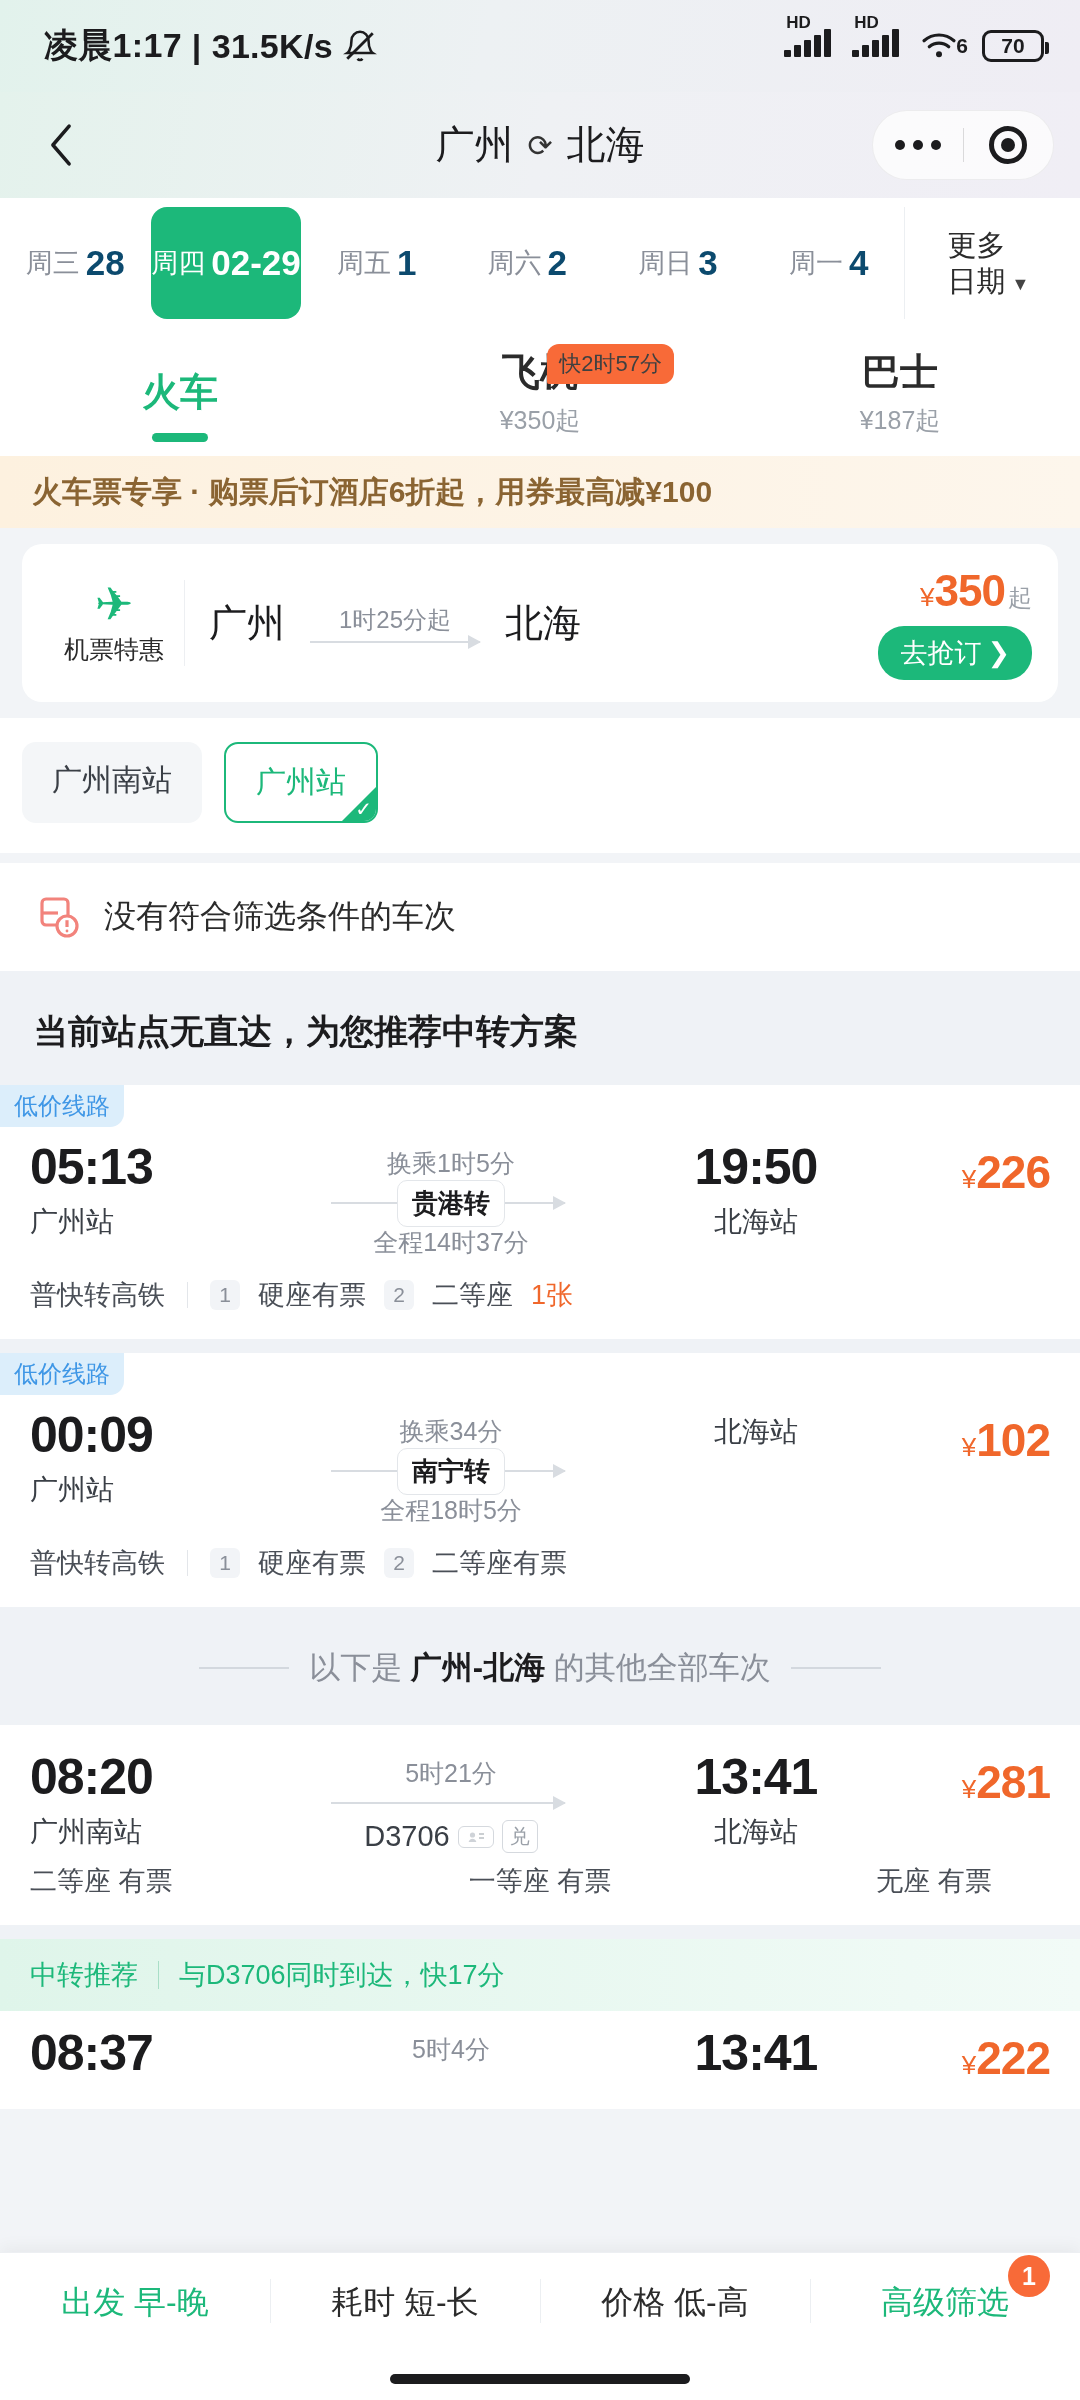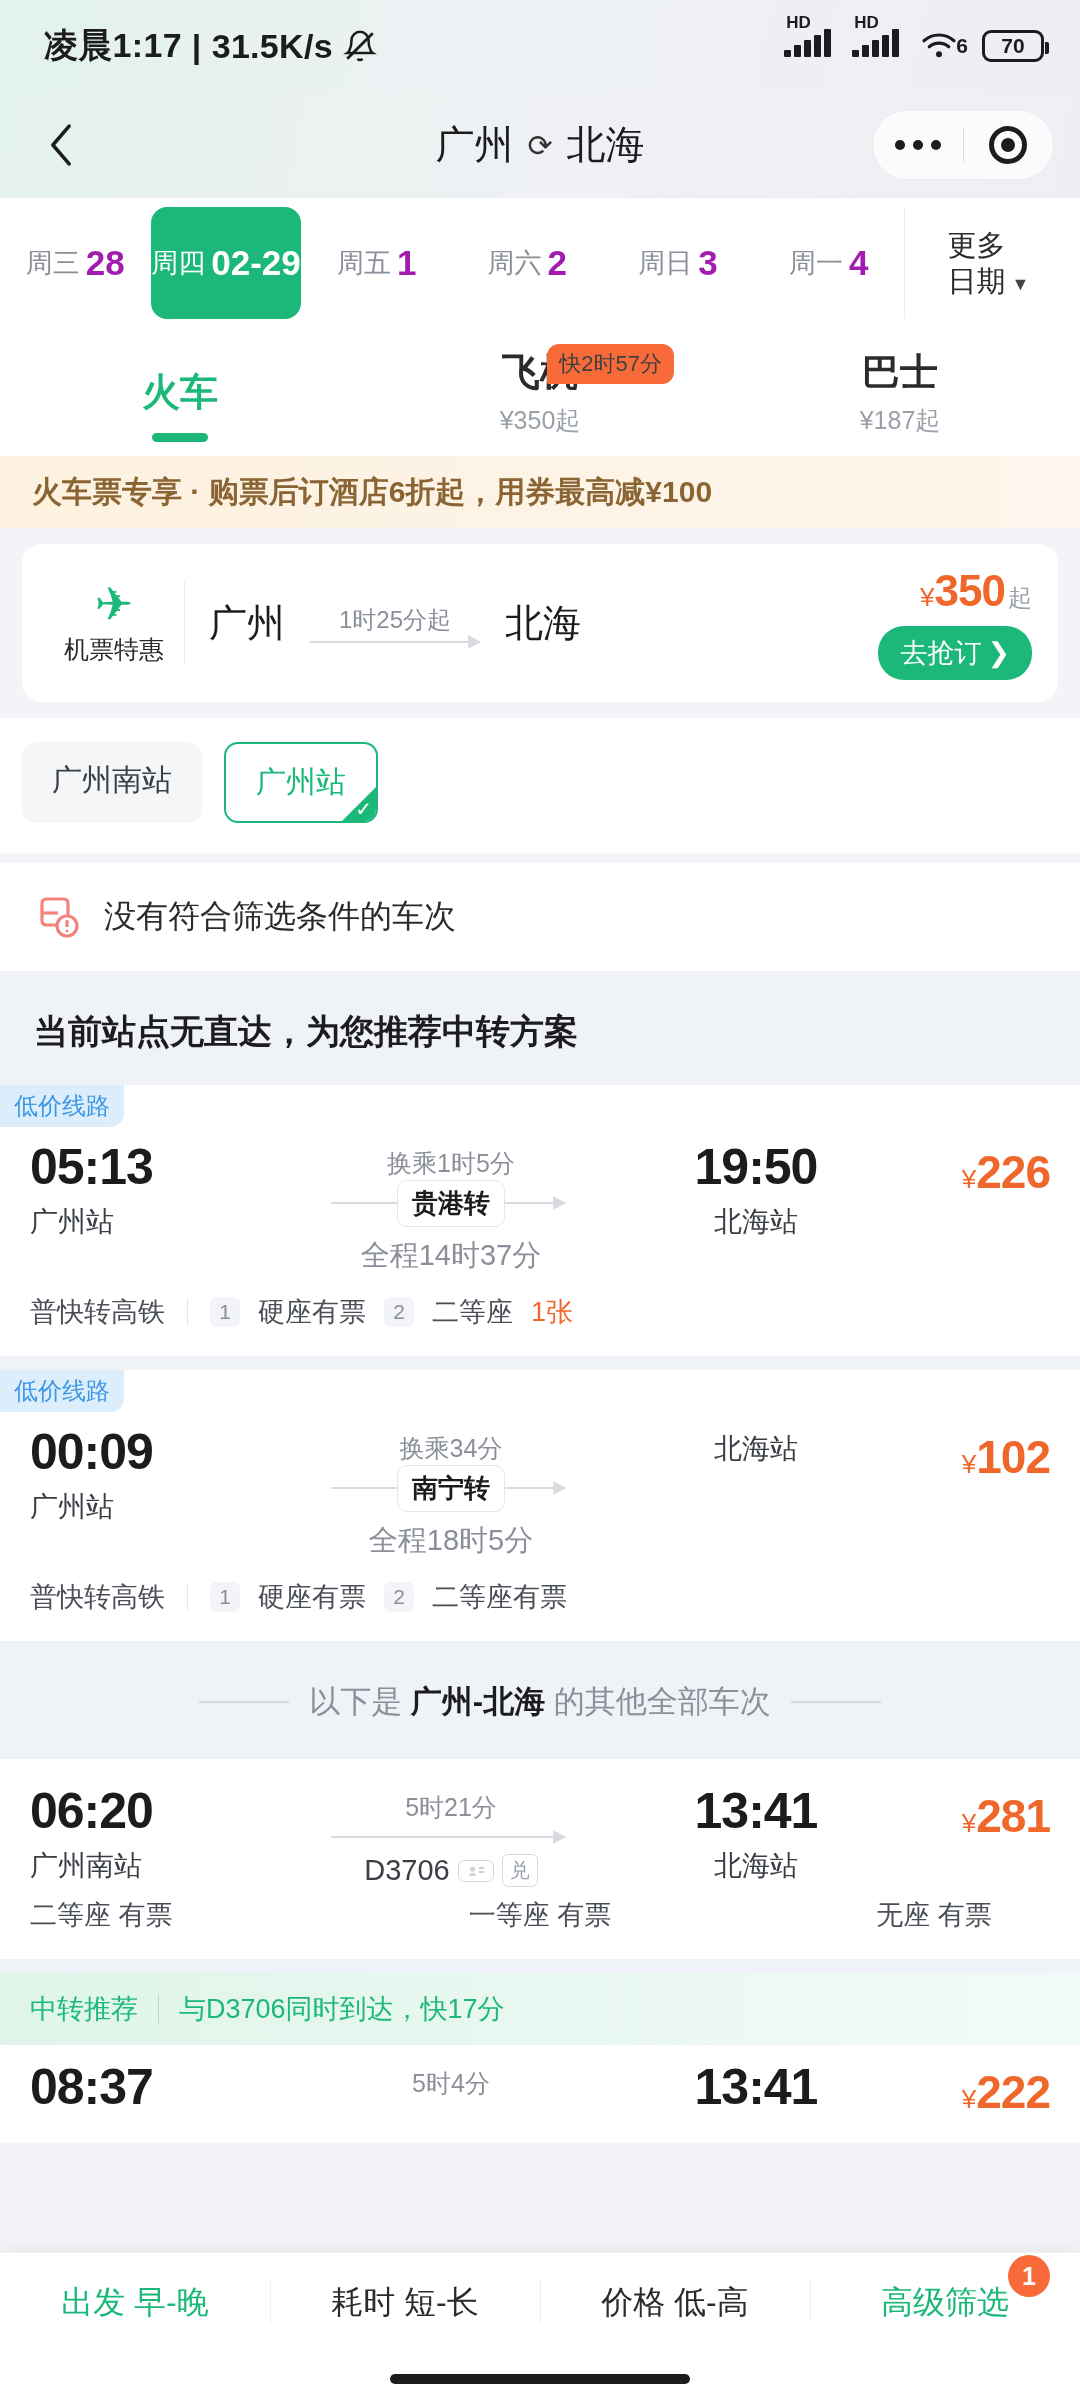--- a/index.html
+++ b/index.html
@@ -65,21 +65,21 @@
   .datebar {
     height: 130px; background: #fff; display: flex; align-items: center;
     padding: 0 8px 0 0;
   }
   .date-scroll { flex: 1; display: flex; align-items: center; }
   .date-item {
     flex: 1; height: 112px; display:flex; flex-direction: row;
     align-items: center; justify-content: center; gap: 6px; border-radius: 16px;
   }
   .date-item .dw { font-size: 27px; color: #8a8f99; }
-  .date-item .dd { font-size: 35px; color: #a21caf; font-weight: 600; }
+  .date-item .dd { font-size: 35px; color: #0c4a6e; font-weight: 600; }
   .date-item.active { background: #1CB87A; }
   .date-item.active .dw, .date-item.active .dd { color: #fff; }
   .date-more {
     width: 168px; height: 112px; display:flex; align-items:center; justify-content:center;
     gap: 6px; border-left: 1px solid #eceff2;
   }
   .date-more .dm-txt { font-size: 29px; color: #2b2b2b; line-height: 1.25; text-align:center; font-weight:500; }
   .caret { font-size: 18px; color: #444; align-self: flex-end; margin-bottom: 24px; }
 
   
@@ -172,21 +172,21 @@
   .station { font-size: 28px; color:#3a3f46; margin-top: 6px; }
   .col-mid { flex:1; display:flex; flex-direction:column; align-items:center; padding-top: 8px; }
   .mid-top { font-size: 25px; color:#8a8f99; }
   .mid-line-wrap { position: relative; width: 240px; height: 46px; display:flex; align-items:center; justify-content:center; }
   .mid-line { position:absolute; left: 0; right: 6px; top: 22px; height: 2px; background:#D8DCE1; }
   .mid-line::after { content:""; position:absolute; right:-1px; top:-6px; border-left: 13px solid #D8DCE1; border-top: 7px solid transparent; border-bottom: 7px solid transparent; }
   .transfer-pill {
     position: relative; z-index: 2; background:#fff; border:1px solid #E3E6EA; border-radius: 10px;
     padding: 5px 14px; font-size: 26px; font-weight: 700; color:#1c1c1e;
   }
-  .mid-bottom { font-size: 29px; color:#8a8f99; margin-top: 10px; }
+  .mid-bottom { font-size: 25px; color:#8a8f99; margin-top: 0; }
   .train-no { font-size: 29px; color:#3a3f46; display:flex; align-items:center; gap: 8px; margin-top: 4px; }
   .mini-badge {
     border:1px solid #D5D9DE; border-radius: 6px; color:#9aa0a8;
     font-size: 20px; padding: 2px 7px; display:inline-flex; align-items:center; gap:3px;
   }
   .col-price { width: 178px; text-align: right; padding-top: 6px; }
   .price { color:#F0672B; display:inline-flex; align-items:baseline; }
   .price .y { font-size: 26px; }
   .price .n { font-size: 46px; font-weight: 700; letter-spacing: -1px; }
   .row-seats { display:flex; align-items:center; gap: 18px; padding: 18px 30px 26px; flex-wrap: nowrap; }
@@ -503,21 +503,21 @@
 
   <div class="divider-text">
     <span class="ln"></span>
     <span class="dt"><span>以下是 </span><b>广州-北海</b><span> 的其他全部车次</span></span>
     <span class="ln"></span>
   </div>
 
   <div class="train-card">
     <div class="row-main" style="padding-top:24px;">
       <div class="col-dep">
-        <div class="time">06:20</div>
+        <div class="time">08:20</div>
         <div class="station">广州南站</div>
       </div>
       <div class="col-mid">
         <div class="mid-top">5时21分</div>
         <div class="mid-line-wrap" style="height:26px;">
           <span class="mid-line" style="top:12px;"></span>
         </div>
         <div class="train-no">
           <span>D3706</span>
           <span class="mini-badge">

